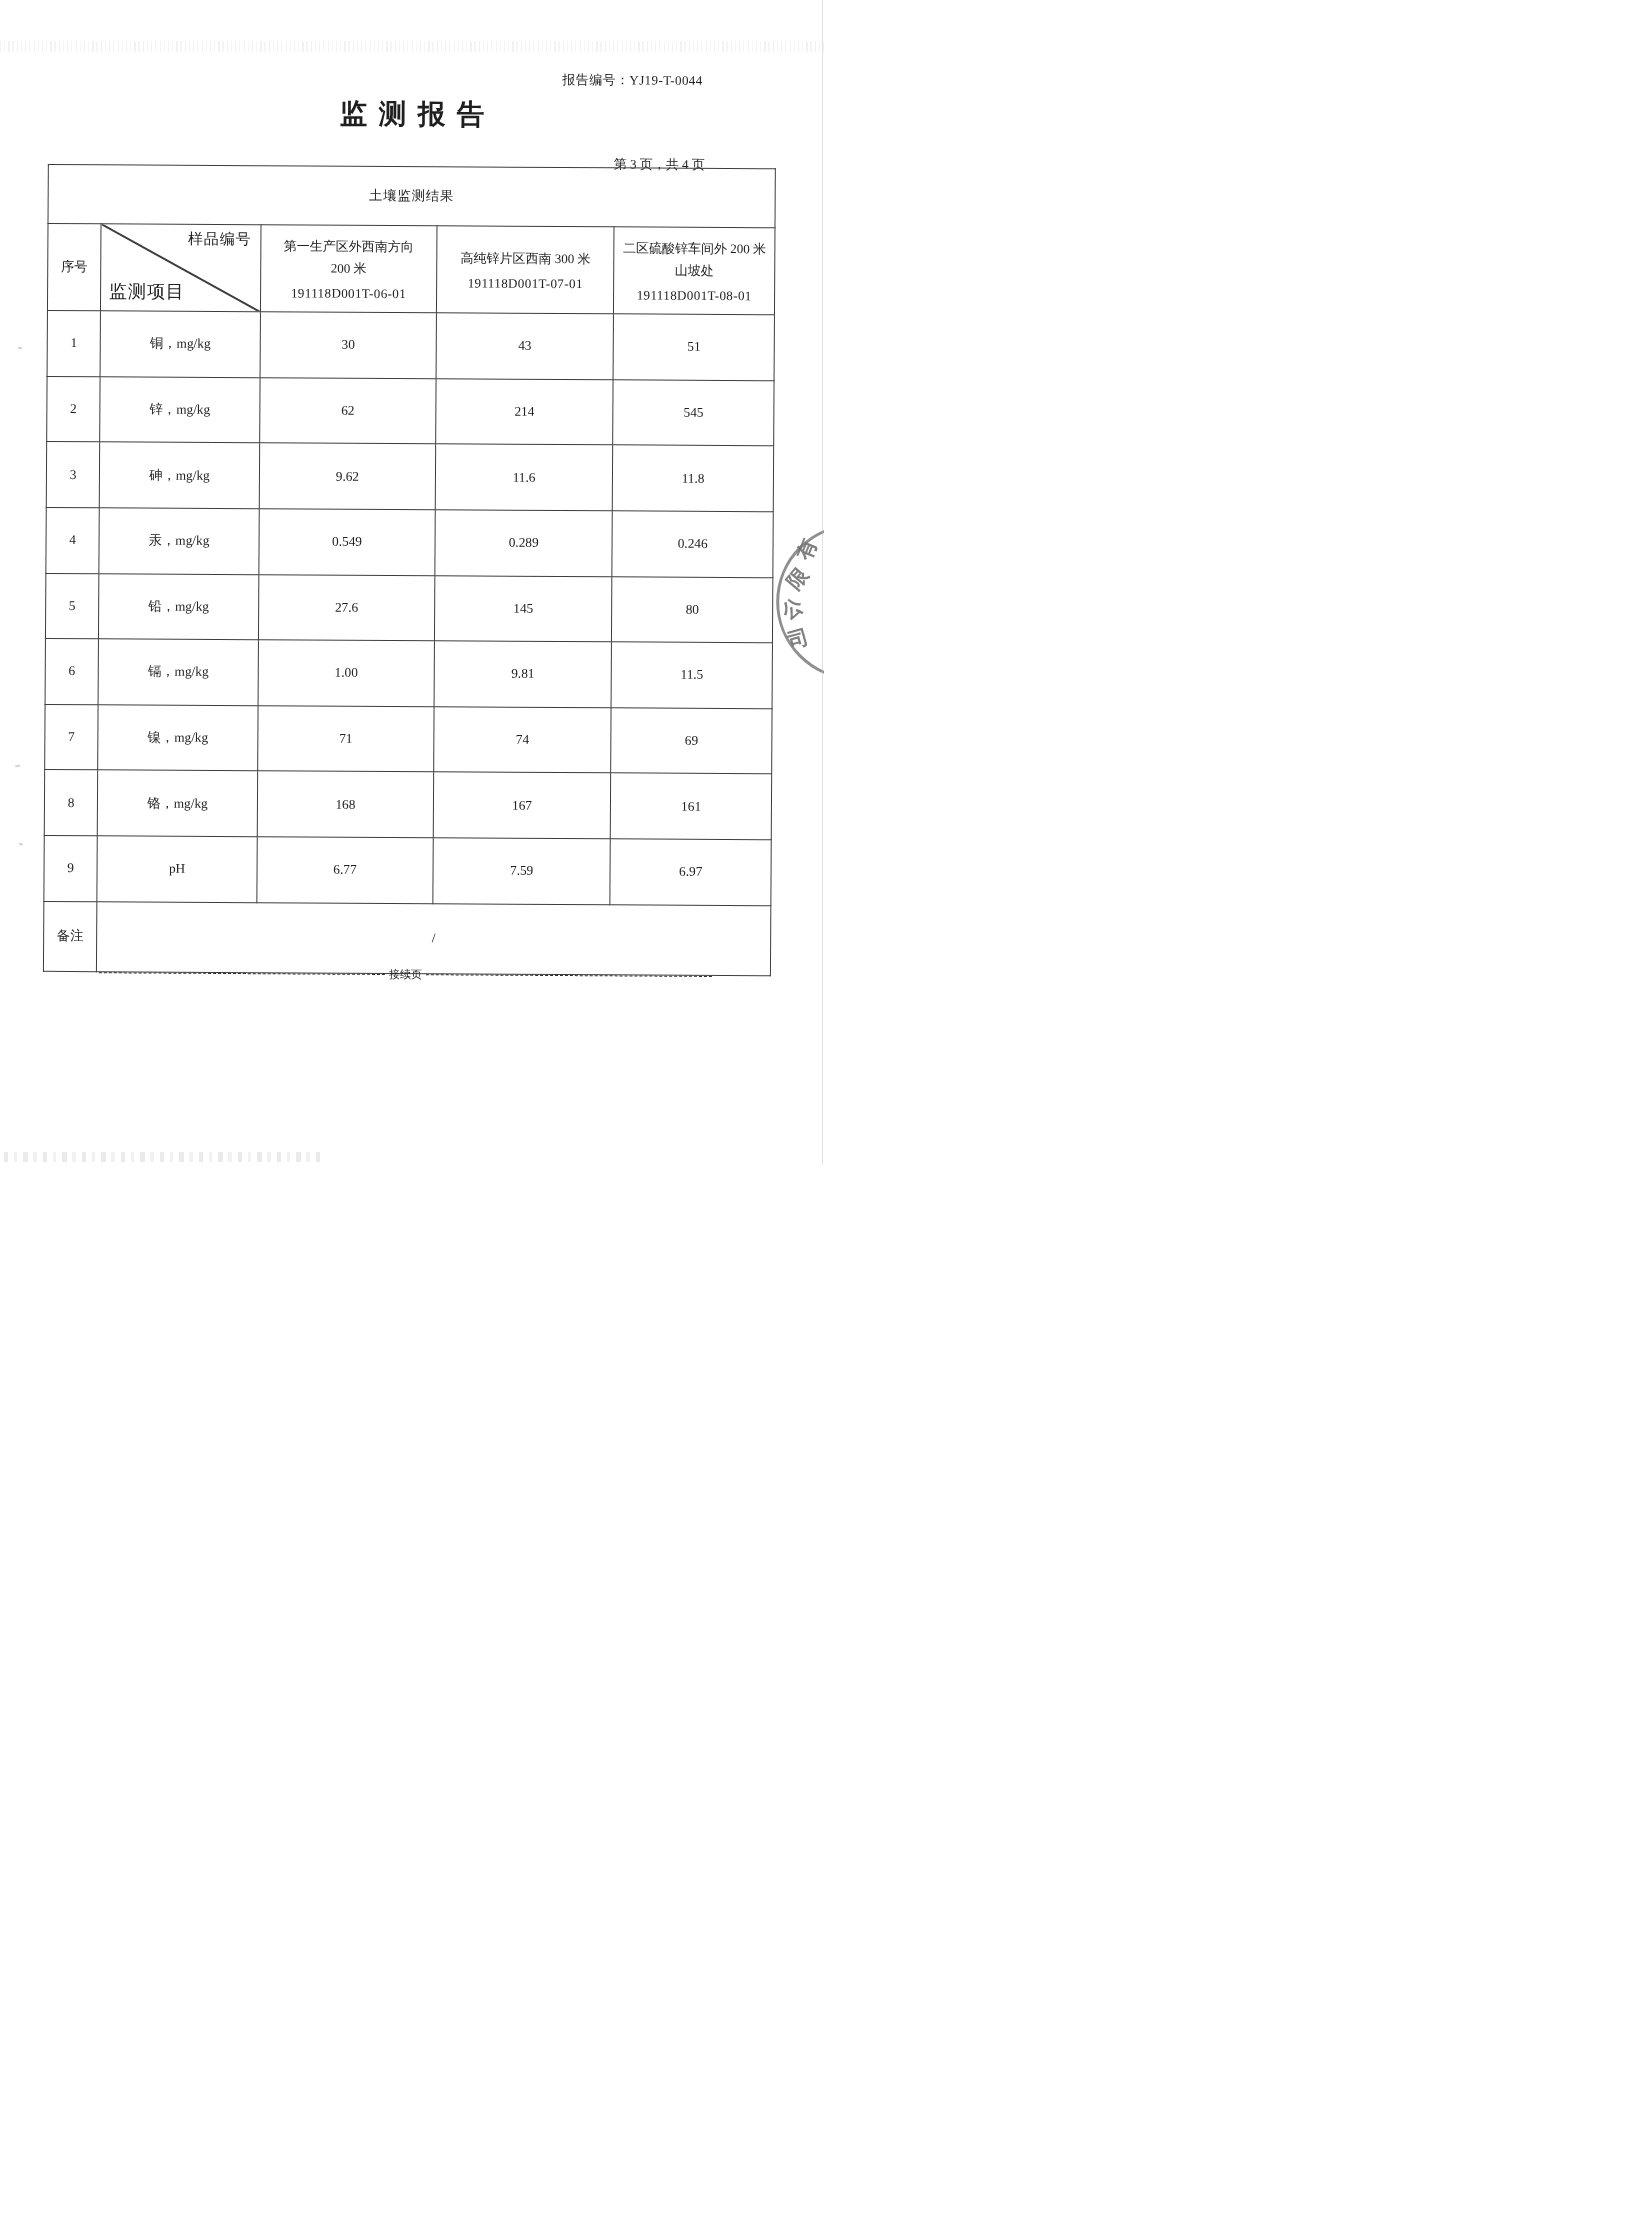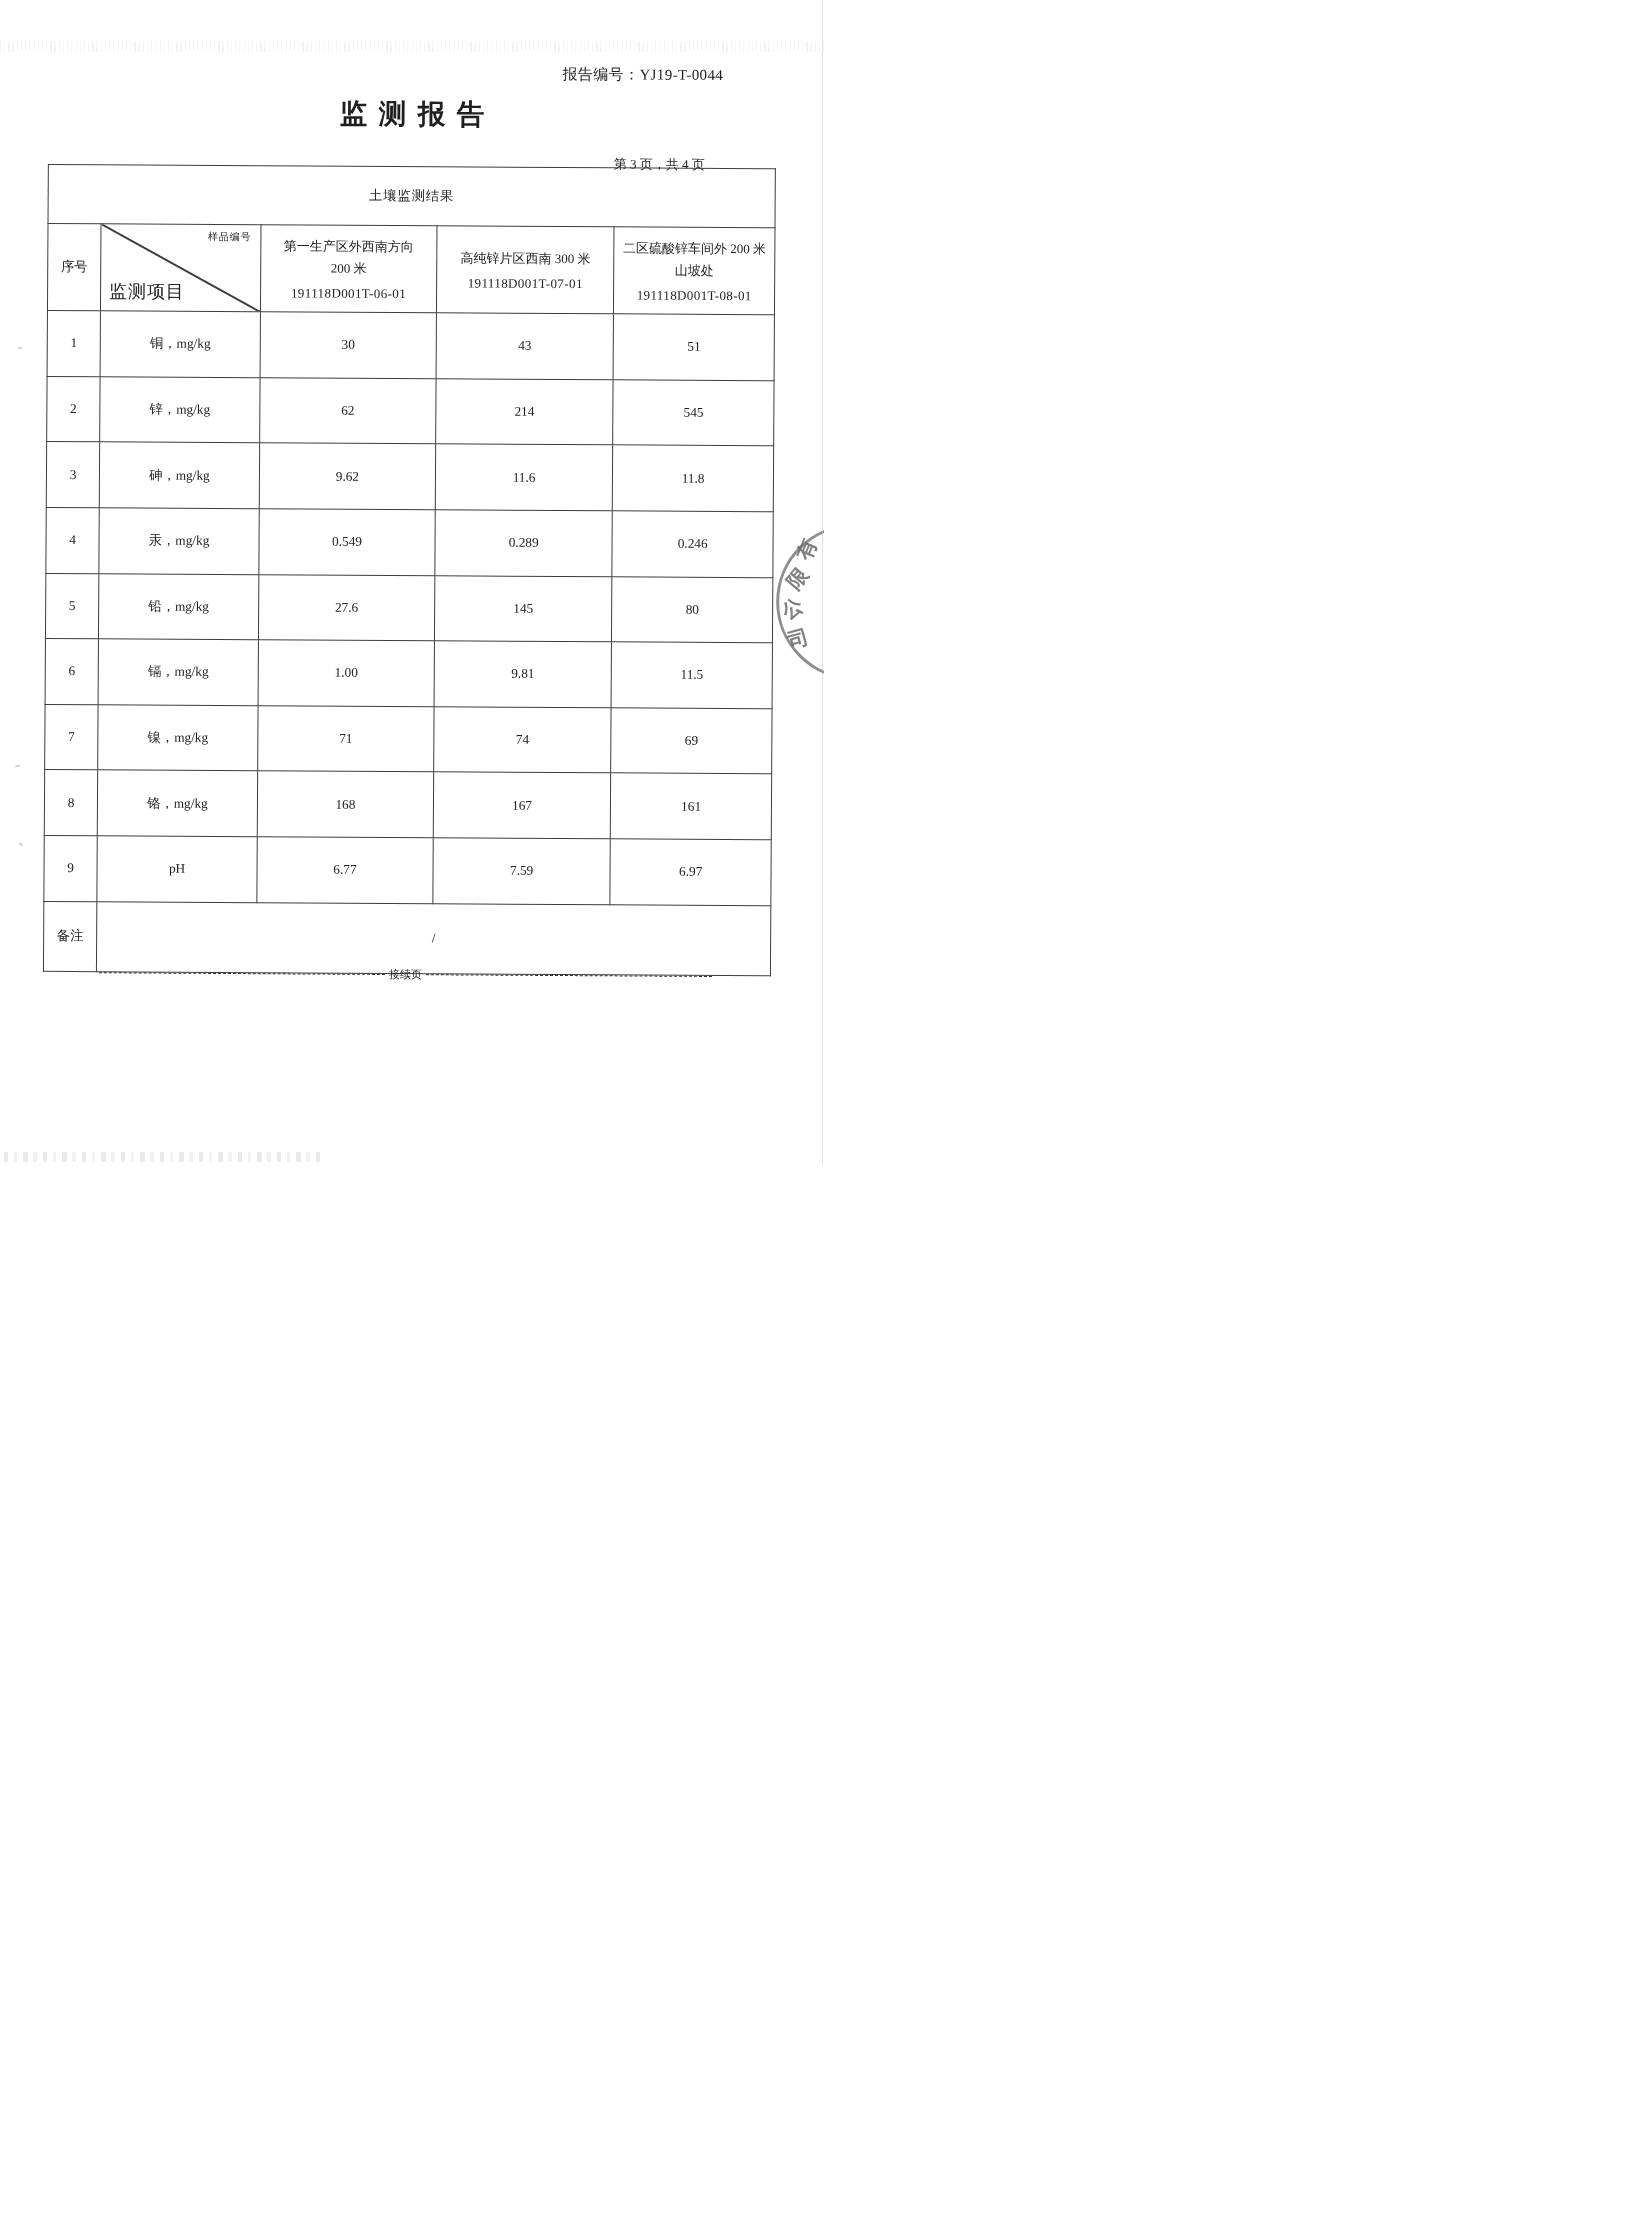--- a/index.html
+++ b/index.html
@@ -7,21 +7,21 @@
     position:relative;
     width:824px;height:1164px;
     background:#fff;
     overflow:hidden;
     font-family:"Liberation Serif","DejaVu Serif",serif;
     color:#1f1f1f;
   }
   .content{position:absolute;inset:0;transform:rotate(0.35deg);transform-origin:66px 142px;}
 
   
-  .report-no{position:absolute;top:62px;left:562px;font-size:15px;letter-spacing:0.4px;white-space:nowrap;}
+  .report-no{position:absolute;top:68px;left:562px;font-size:13px;letter-spacing:0.4px;white-space:nowrap;}
   .title{position:absolute;top:94px;left:0;width:100%;margin:0;text-align:center;
          font-size:27.5px;font-weight:600;letter-spacing:11.5px;text-indent:11.5px;}
   .page-info{position:absolute;top:152px;left:614px;font-size:13px;white-space:nowrap;}
 
   
   table.results{
     position:absolute;left:48px;top:164px;width:728px;
     border-collapse:collapse;table-layout:fixed;
     border:1.3px solid #353535;
   }
@@ -32,21 +32,21 @@
     padding:1.8px;
   }
   col.c1{width:7.3%}col.c2{width:22.0%}col.c3{width:24.2%}col.c4{width:24.4%}col.c5{width:22.1%}
   td.caption{height:54px;font-size:13.7px;letter-spacing:0.9px;}
   tr.head td{height:83px;}
   tr.data td{height:61px;}
   .loc{font-size:13px;line-height:1.7;margin-bottom:6.2px;}
   .code{font-size:13px;letter-spacing:0.4px;}
   td.diag{position:relative;padding:0;}
   td.diag svg{position:absolute;inset:0;width:100%;height:100%;}
-  .dt{position:absolute;top:5.3px;right:8.9px;font-size:10px;letter-spacing:0.9px;}
+  .dt{position:absolute;top:5.3px;right:8.9px;font-size:15px;letter-spacing:0.9px;}
   .db{position:absolute;bottom:7px;left:8px;font-size:18px;letter-spacing:0.9px;}
   tr.remarks td{height:66px;}
   td.remarks-value{text-align:left;padding-left:11.5px;font-size:14px;}
 
   
   .cont{position:absolute;top:965px;left:104px;width:613px;display:flex;align-items:center;}
   .dash{flex:1;border-top:1.8px dashed #2d2d2d;height:0;}
   .cont-label{padding:0 4.4px;font-size:11px;white-space:nowrap;}
 
   

